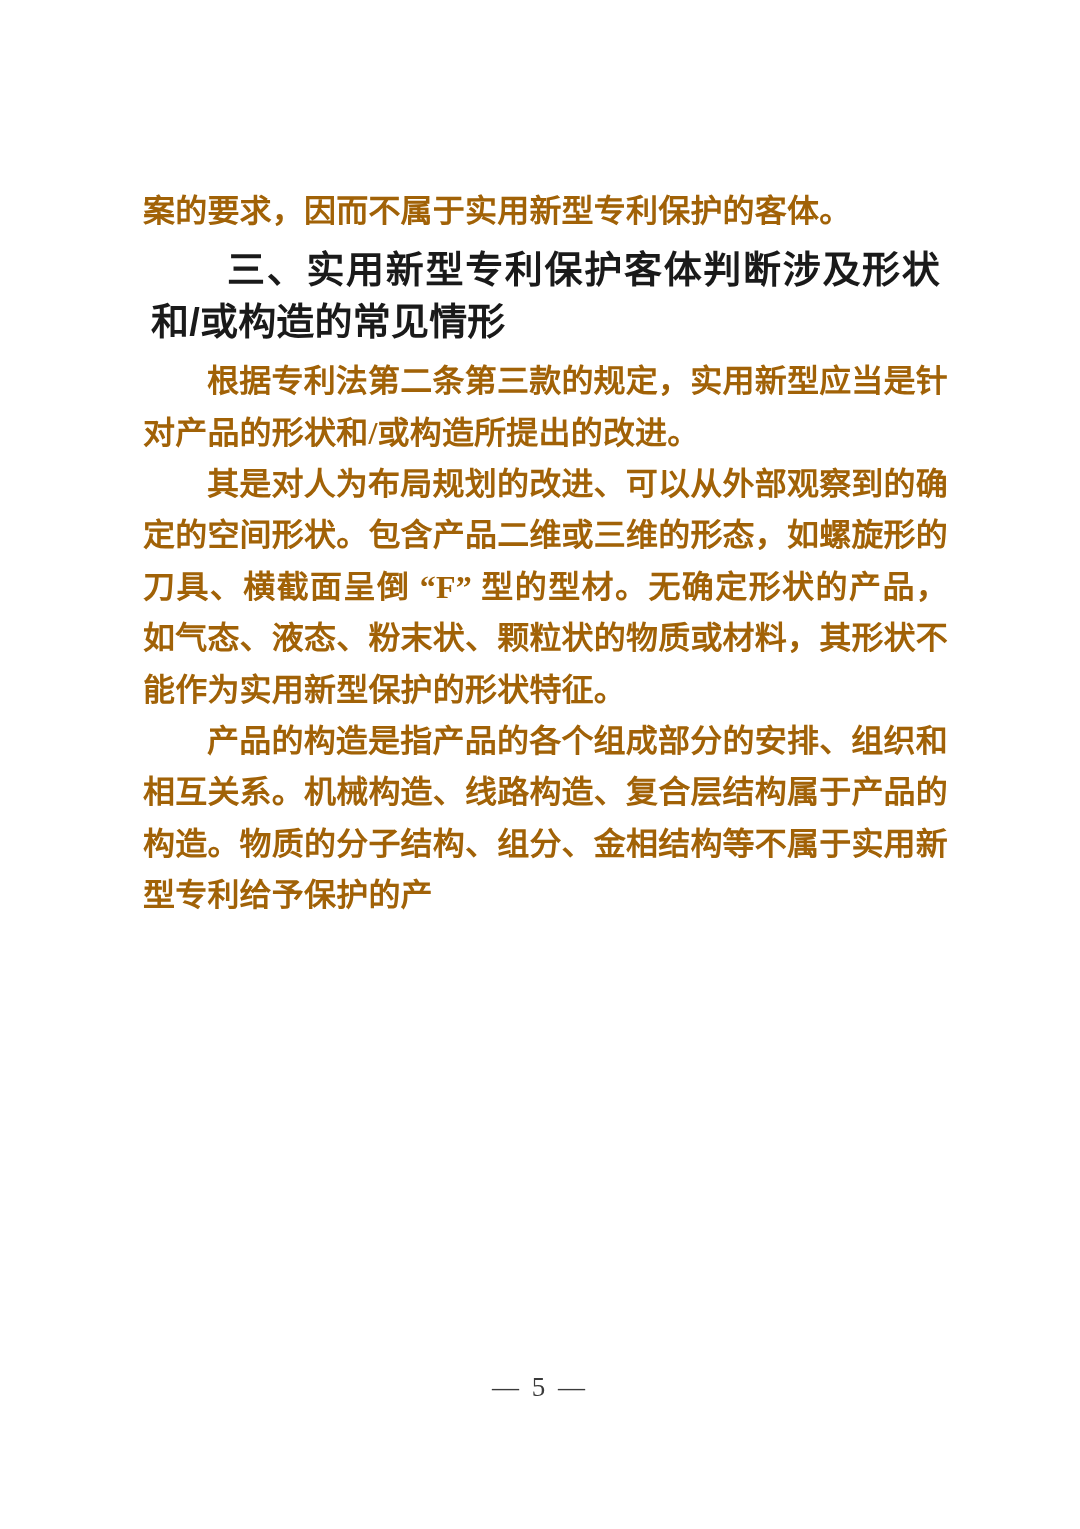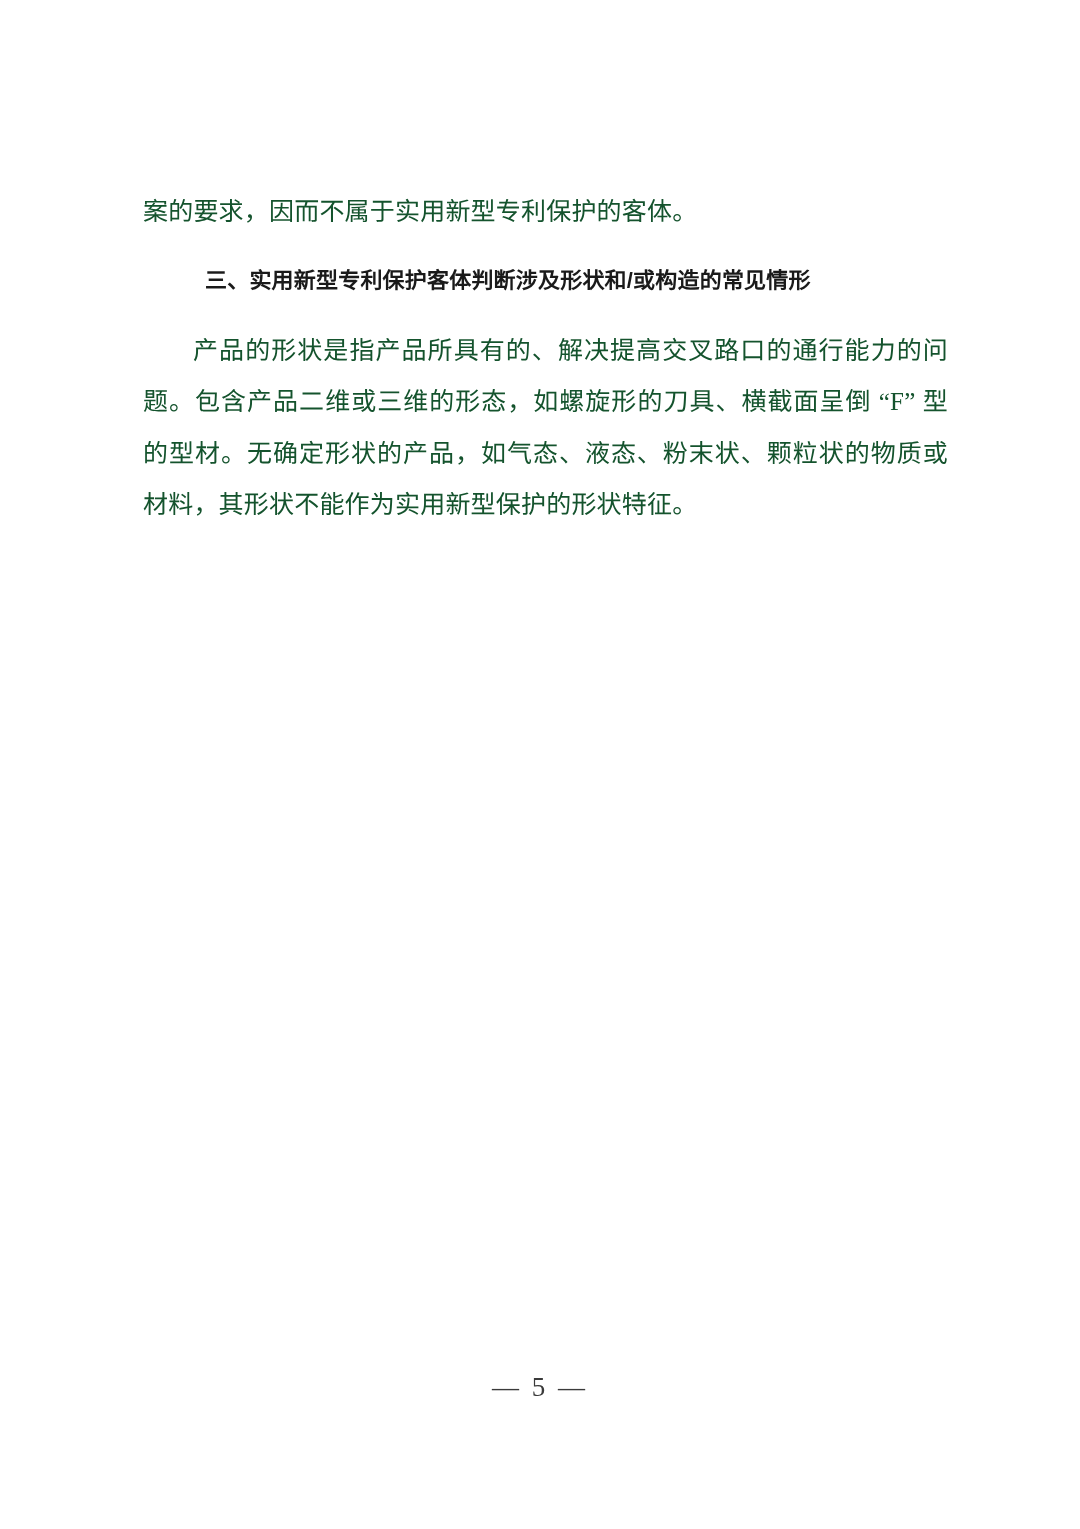--- a/index.html
+++ b/index.html
@@ -23,38 +23,38 @@
     position: absolute;
     left: 143px;
     top: 186px;
     width: 805px;
   }
 
   p.para {
     margin: 0;
     padding: 0;
     font-family: "Liberation Serif", "DejaVu Serif", serif;
-    font-size: 25px;
+    font-size: 32px;
     line-height: 51.4px;
-    color: #14532d;
+    color: #a16207;
     text-align: justify;
     text-justify: inter-ideograph;
     letter-spacing: 0.2px;
-    font-weight: 400;
+    font-weight: 700;
   }
 
   p.indent {
     text-indent: 2em;
   }
 
   h2.section-heading {
-    margin: 18px;
+    margin: 8px;
     padding: 0;
     font-family: "Liberation Sans", "DejaVu Sans", sans-serif;
-    font-size: 22px;
+    font-size: 38px;
     line-height: 51.4px;
     color: #1a1a1a;
     font-weight: 700;
     text-indent: 2em;
     text-align: justify;
     text-justify: inter-ideograph;
     letter-spacing: 0.2px;
   }
 
   .page-footer {
@@ -75,21 +75,23 @@
 <div class="page">
 
   <div class="doc-body">
 
     <p class="para">案的要求，因而不属于实用新型专利保护的客体。</p>
 
 
 
     <h2 class="section-heading">三、实用新型专利保护客体判断涉及形状和/或构造的常见情形</h2>
 
+    <p class="para indent">根据专利法第二条第三款的规定，实用新型应当是针对产品的形状和/或构造所提出的改进。</p>
 
-    <p class="para indent">产品的形状是指产品所具有的、解决提高交叉路口的通行能力的问题。包含产品二维或三维的形态，如螺旋形的刀具、横截面呈倒 “F” 型的型材。无确定形状的产品，如气态、液态、粉末状、颗粒状的物质或材料，其形状不能作为实用新型保护的形状特征。</p>
+    <p class="para indent">其是对人为布局规划的改进、可以从外部观察到的确定的空间形状。包含产品二维或三维的形态，如螺旋形的刀具、横截面呈倒 “F” 型的型材。无确定形状的产品，如气态、液态、粉末状、颗粒状的物质或材料，其形状不能作为实用新型保护的形状特征。</p>
 
+    <p class="para indent">产品的构造是指产品的各个组成部分的安排、组织和相互关系。机械构造、线路构造、复合层结构属于产品的构造。物质的分子结构、组分、金相结构等不属于实用新型专利给予保护的产</p>
 
   </div>
 
   <div class="page-footer">— 5 —</div>
 
 </div>
 
 </body></html>

